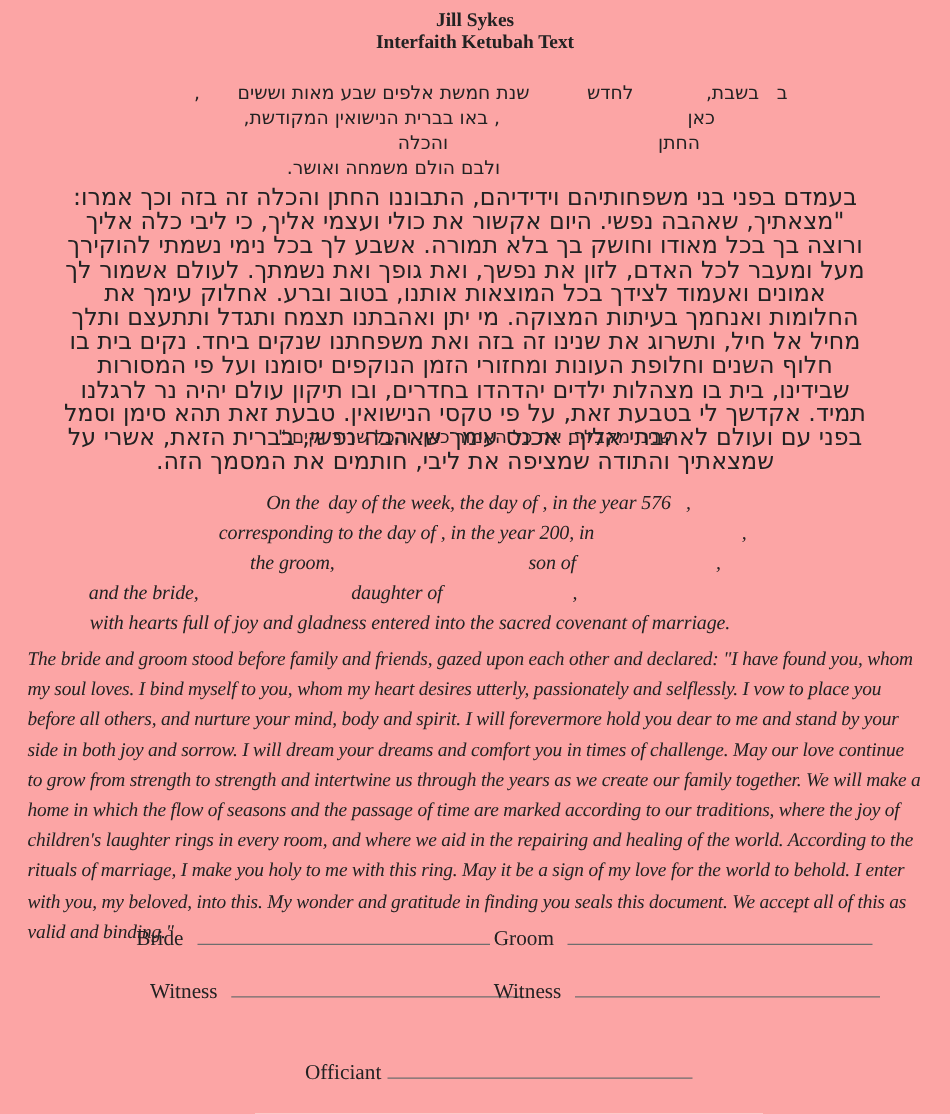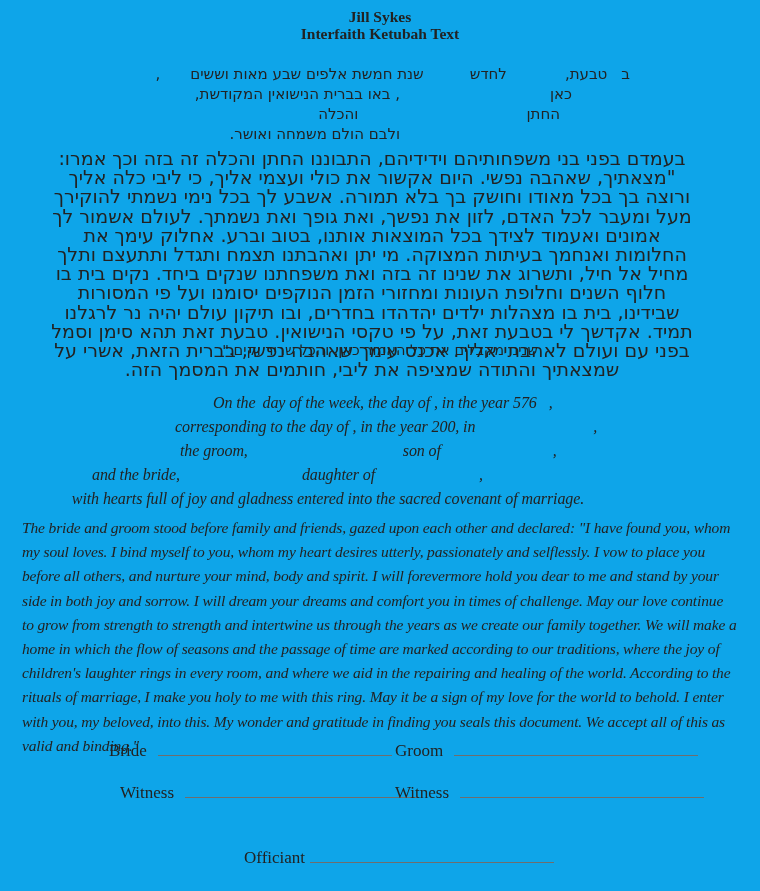--- a/index.html
+++ b/index.html
@@ -1,19 +1,19 @@
 <!DOCTYPE html>
 <html><head>
 <meta charset="utf-8">
 <style>
   html,body { margin:0; padding:0; background:#ffffff; }
   .page {
     position:relative;
     width:760px; height:891px;
-    background:#0ea5e9;
+    background:#fca5a5;
     color:#222222;
     font-family:"Liberation Serif", serif;
     overflow:hidden;
   }
 
   
   .header {
     position:absolute; top:8px; left:0; width:760px;
     text-align:center;
     font-weight:bold;
@@ -55,22 +55,22 @@
   
   .eng-date {
     position:absolute; top:391px; left:0; width:656px;
     font-style:italic;
     font-size:16px; line-height:24px;
     letter-spacing:-0.1px;
   }
   .eng-line { display:flex; align-items:baseline; white-space:nowrap; }
   .el1 { padding-left:213px; }
   .el2 { padding-left:175px; }
-  .el3 { padding-left:180px; }
-  .el4 { padding-left:92px; }
+  .el3 { padding-left:180px;margin-left:20px; }
+  .el4 { padding-left:71px; }
   .el5 { display:block; text-align:center; }
   .egap-xs { display:inline-block; width:7px; }
   .egap-s  { display:inline-block; width:4px; }
   .egap-c  { display:inline-block; width:12px; }
   .egap-l  { display:inline-block; width:112px; }
   .egap-xl1 { display:inline-block; width:155px; }
   .egap-xl2 { display:inline-block; width:122px; }
   .egap-e2 { display:inline-block; width:118px; }
   .egap-e4 { display:inline-block; width:104px; }
 
@@ -111,21 +111,21 @@
 
   <div class="header">
     <div>Jill Sykes</div>
     <div>Interfaith Ketubah Text</div>
   </div>
 
   <div class="heb-fill">
     <div class="heb-line hl1">
       <span>ב</span>
       <span class="hgap-s"></span>
-      <span>טבעת,</span>
+      <span>בשבת,</span>
       <span class="hgap-m2"></span>
       <span>לחדש</span>
       <span class="hgap-m"></span>
       <span>שנת חמשת אלפים שבע מאות וששים</span>
       <span class="hgap-c"></span>
       <span>,</span>
     </div>
     <div class="heb-line hl2">
       <span>כאן</span>
       <span class="hgap-l"></span>

